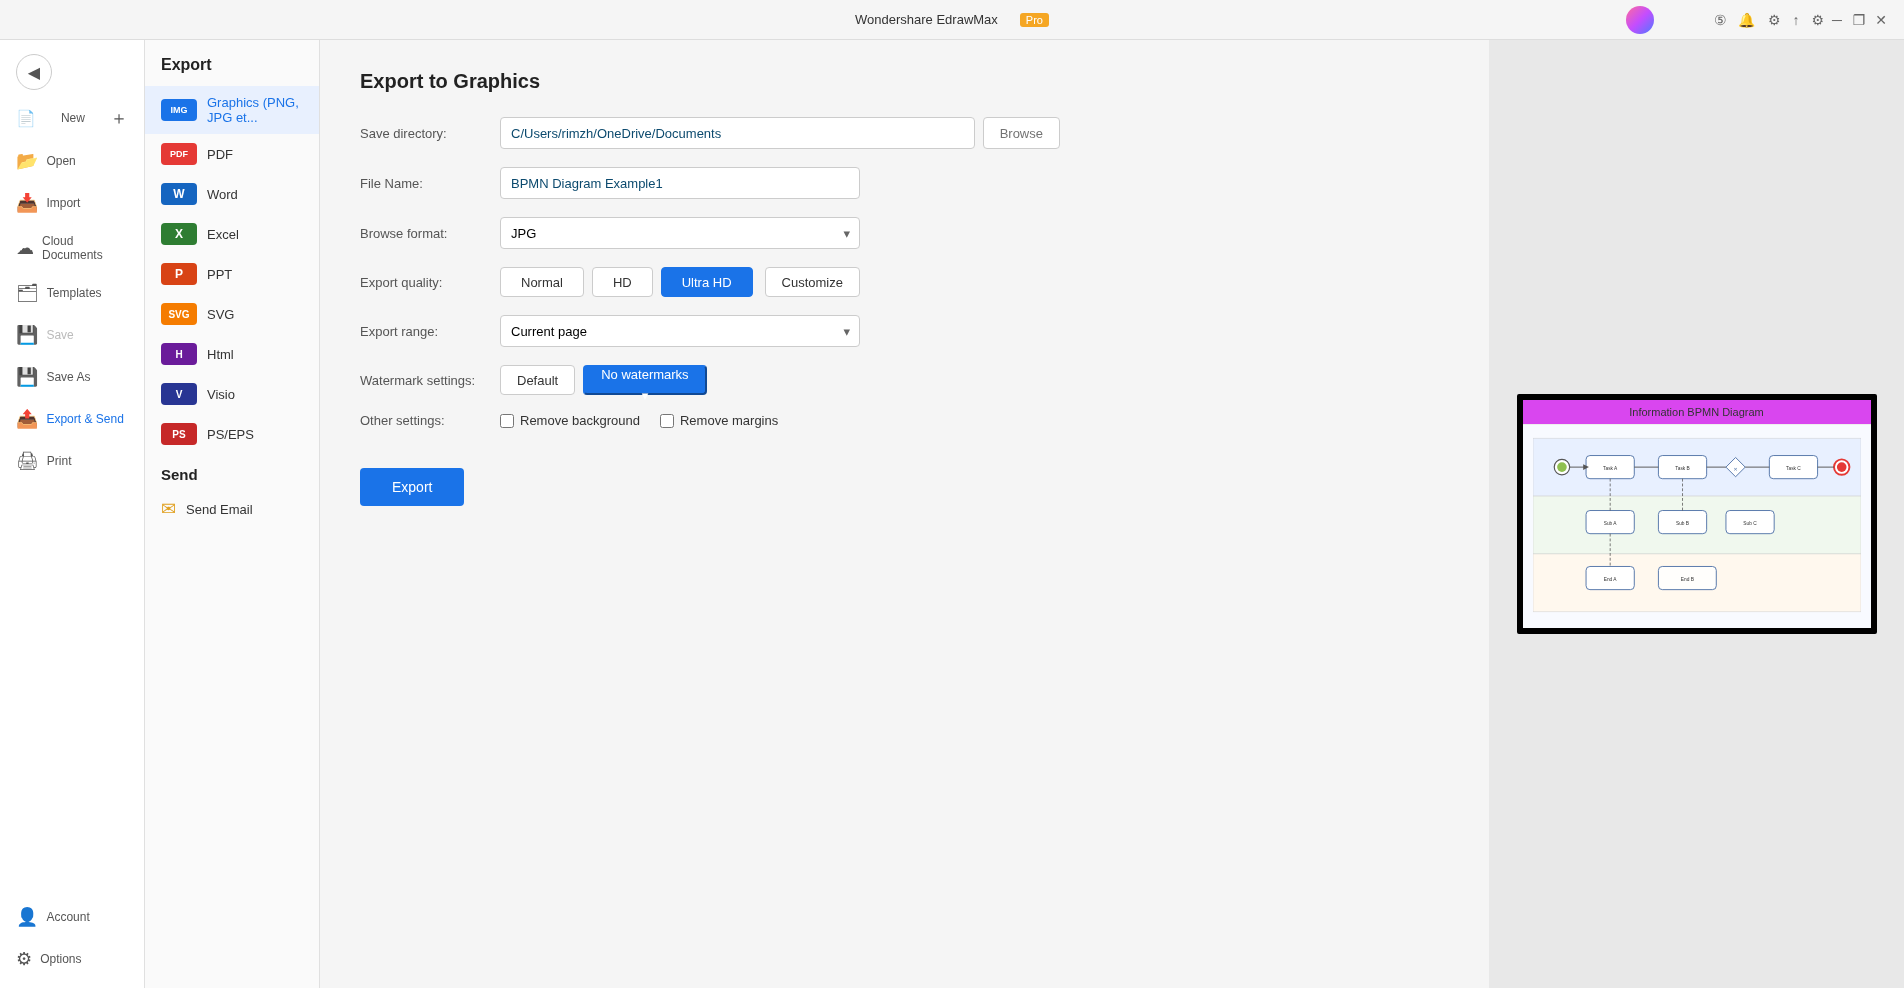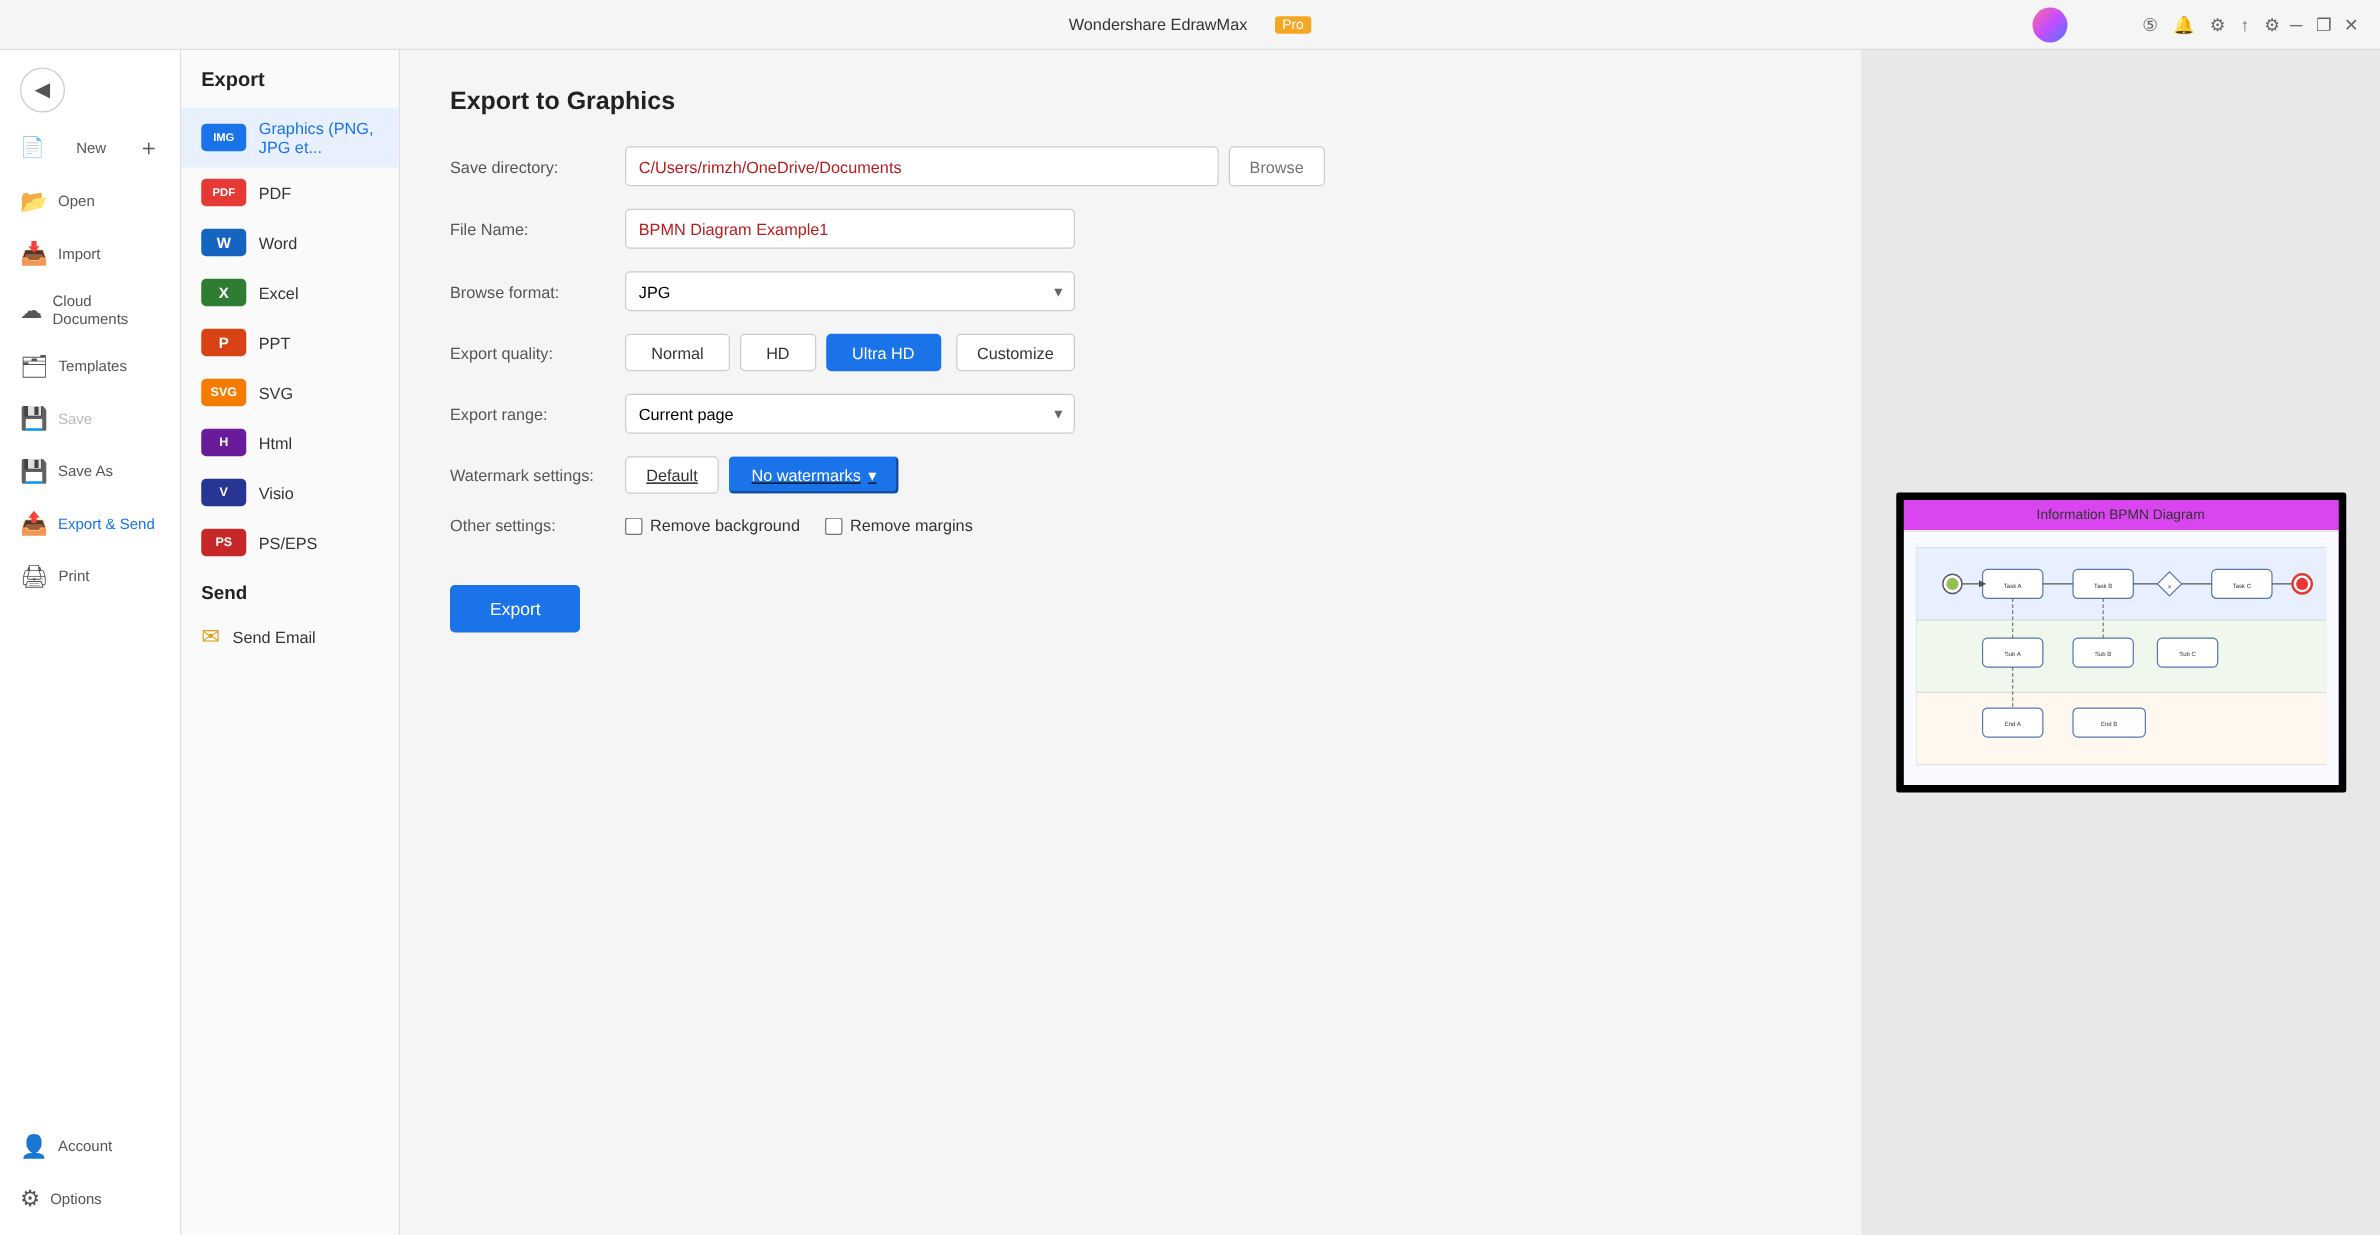--- a/index.html
+++ b/index.html
@@ -93,35 +93,35 @@
       overflow-y: auto;
       padding: 30px 40px;
     }
     .main-content h2 { font-size: 20px; font-weight: 600; color: #222; margin-bottom: 24px; }
 
     .form-row { display: flex; align-items: center; margin-bottom: 18px; gap: 0; }
     .form-label { width: 140px; color: #555; font-size: 13px; flex-shrink: 0; }
     .form-control { flex: 1; max-width: 560px; }
 
     .input-group { display: flex; gap: 8px; align-items: center; }
-    .input-text { flex: 1; height: 32px; border: 1px solid #ccc; border-radius: 4px; padding: 0 10px; font-size: 13px; background: #fff; color: #b91c1c; }
+    .input-text { flex: 1; height: 32px; border: 1px solid #ccc; border-radius: 4px; padding: 0 10px; font-size: 13px; background: #fff; color: #0c4a6e; }
     .btn-browse { height: 32px; padding: 0 16px; border: 1px solid #ccc; border-radius: 4px; background: #fff; cursor: pointer; font-size: 13px; color: #737373; }
 
     .select-wrap { position: relative; max-width: 360px; width: 100%; }
     .select-wrap select { width: 100%; height: 32px; border: 1px solid #ccc; border-radius: 4px; padding: 0 10px; font-size: 13px; background: #fff; appearance: none; cursor: pointer; }
     .select-wrap::after { content: '▾'; position: absolute; right: 10px; top: 50%; transform: translateY(-50%); pointer-events: none; color: #666; }
 
     .quality-group { display: flex; gap: 8px; align-items: center; flex-wrap: wrap; }
     .btn-quality { height: 30px; padding: 0 20px; border: 1px solid #ccc; border-radius: 4px; background: #fff; cursor: pointer; font-size: 13px; color: #333; }
     .btn-quality.active { background: #1a73e8; color: white; border-color: #1a73e8; }
     .btn-customize { height: 30px; padding: 0 16px; border: 1px solid #ccc; border-radius: 4px; background: #fff; cursor: pointer; font-size: 13px; color: #333; margin-left: 4px; }
 
-    .watermark-group { display: flex; gap: 8px; align-items: flex-start; text-decoration: underline; }
+    .watermark-group { display: flex; gap: 8px; align-items: flex-start; }
     .btn-watermark { height: 30px; padding: 0 16px; border: 1px solid #ccc; border-radius: 4px; background: #fff; cursor: pointer; font-size: 13px; color: #333; }
-    .btn-watermark-active { background: #1a73e8; color: white; border-color: #1a73e8; border-radius: 4px; height: 30px; padding: 0 16px; font-size: 13px; cursor: pointer; display: flex; align-items: center; gap: 6px; }
+    .btn-watermark-active { background: #1a73e8; color: white; border-color: #1a73e8; border-radius: 4px; height: 30px; padding: 0 16px; font-size: 13px; cursor: pointer; display: flex; align-items: center; gap: 6px; flex-direction: column; }
 
     .other-settings { display: flex; align-items: center; gap: 20px; }
     .checkbox-label { display: flex; align-items: center; gap: 6px; cursor: pointer; font-size: 13px; color: #333; }
     .checkbox-label input[type="checkbox"] { width: 14px; height: 14px; cursor: pointer; }
 
     .btn-export { height: 38px; padding: 0 32px; background: #1a73e8; color: white; border: none; border-radius: 4px; font-size: 14px; cursor: pointer; margin-top: 16px; }
 
     
     .preview-panel {
       width: 415px;

